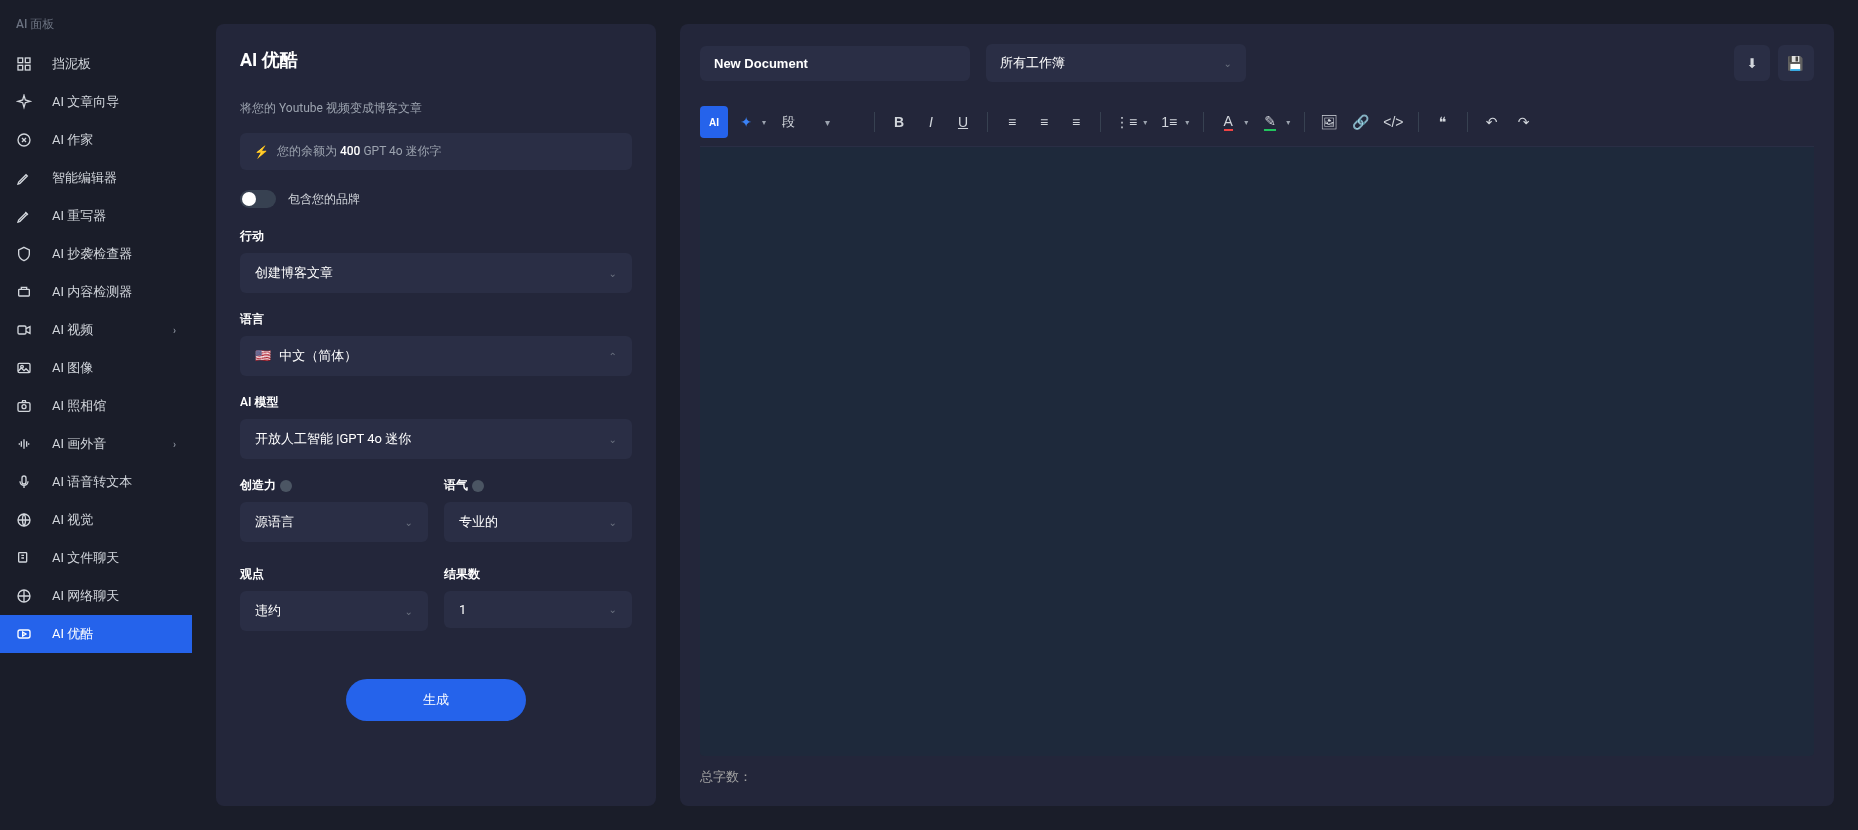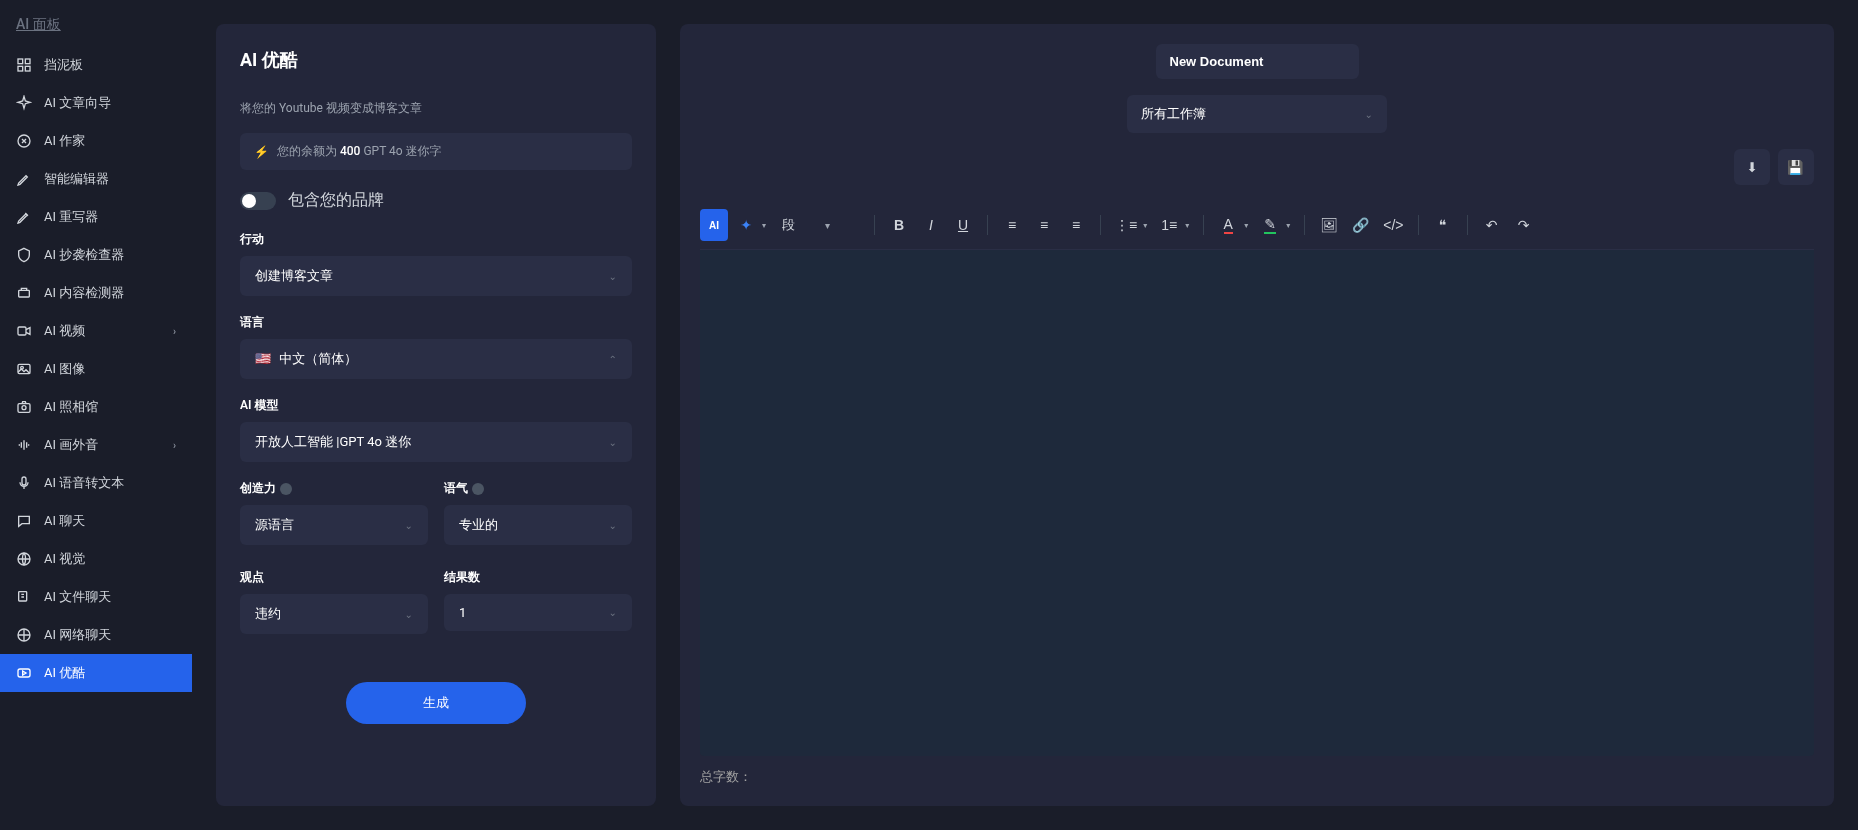--- a/index.html
+++ b/index.html
@@ -14,33 +14,32 @@
 
 
 .sidebar {
   width: 192px;
   background: #1a1d29;
   padding: 12px 0;
   overflow-y: auto;
   flex-shrink: 0;
 }
 .sidebar-header {
-  font-size: 14px;
+  font-size: 12px;
   color: #6b7280;
   padding: 4px 16px 12px;
   font-weight: 500;
-  text-decoration: underline;
 }
 .sidebar-item {
   display: flex;
   align-items: center;
   padding: 10px 16px;
   color: #d1d5db;
   cursor: pointer;
-  gap: 12px;
+  gap: 20px;
 }
 .sidebar-item.active {
   background: #2563eb;
   color: #fff;
 }
 .sidebar-item .icon {
   width: 16px;
   height: 16px;
   flex-shrink: 0;
   display: flex;
@@ -115,21 +114,21 @@
 .toggle::after {
   content: '';
   position: absolute;
   width: 14px;
   height: 14px;
   background: #fff;
   border-radius: 50%;
   top: 2px;
   left: 2px;
 }
-.toggle-label { font-size: 16px; color: #d1d5db; }
+.toggle-label { font-size: 12px; color: #d1d5db; }
 
 .field { margin-bottom: 18px; }
 .field-row { display: flex; gap: 16px; margin-top: 6px; }
 .field-row .field { flex: 1; }
 .field label {
   display: block;
   font-size: 12px;
   font-weight: 600;
   color: #fff;
   margin-bottom: 8px;
@@ -185,21 +184,20 @@
   display: flex;
   flex-direction: column;
   padding: 20px;
   min-width: 0;
 }
 .editor-top {
   display: flex;
   gap: 16px;
   align-items: center;
   margin-bottom: 16px;
-  flex-direction: column;
 }
 .doc-input, .wb-select {
   background: #2a2e45;
   border: none;
   border-radius: 6px;
   padding: 10px 14px;
   color: #fff;
   font-size: 13px;
   outline: none;
 }
@@ -403,28 +401,20 @@
           <svg viewBox="0 0 24 24">
             <rect x="9" y="3" width="6" height="12" rx="3"></rect>
             <path d="M6 11a6 6 0 0012 0M12 17v4"></path>
           </svg>
         </span>
       <span>AI 语音转文本</span>
     </div>
     <div class="sidebar-item">
       <span class="icon">
           <svg viewBox="0 0 24 24">
-            <path d="M4 5h16v11H9l-5 4V5z"></path>
-          </svg>
-        </span>
-      <span>AI 聊天</span>
-    </div>
-    <div class="sidebar-item">
-      <span class="icon">
-          <svg viewBox="0 0 24 24">
             <circle cx="12" cy="12" r="9"></circle>
             <path d="M3 12h18M12 3c3 3 3 15 0 18M12 3c-3 3-3 15 0 18"></path>
           </svg>
         </span>
       <span>AI 视觉</span>
     </div>
     <div class="sidebar-item">
       <span class="icon">
           <svg viewBox="0 0 24 24">
             <rect x="4" y="4" width="12" height="14" rx="1"></rect>

